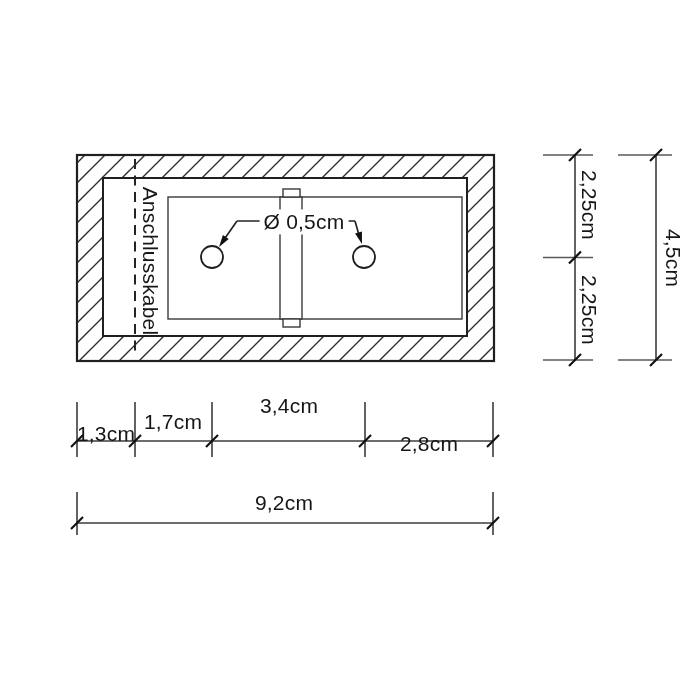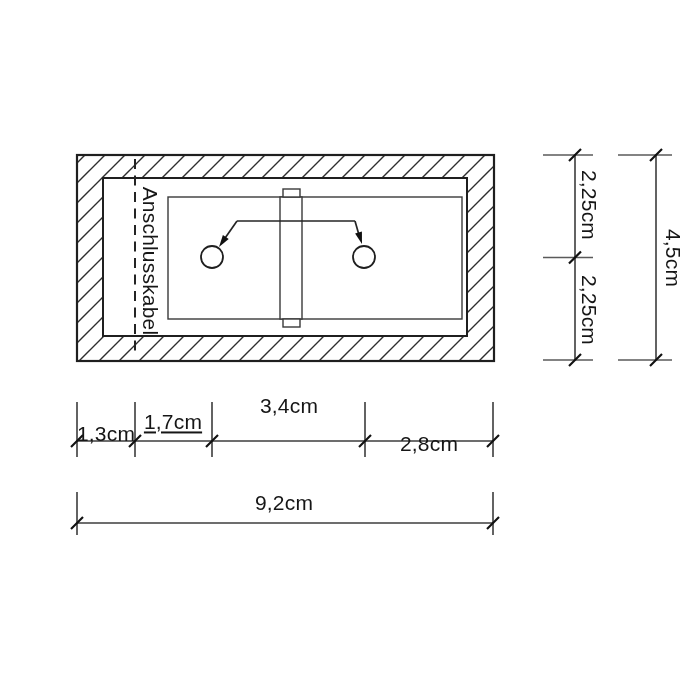--- a/index.html
+++ b/index.html
@@ -115,30 +115,31 @@
         <line x1="359" y1="447" x2="371" y2="435"></line>
         <line x1="487" y1="447" x2="499" y2="435"></line>
         <line x1="71" y1="529" x2="83" y2="517"></line>
         <line x1="487" y1="529" x2="499" y2="517"></line>
       </g>
     </g>
   </svg>
 
   <span class="lbl rot" style="left:150px; top:261px;">Anschlusskabel</span>
 
+  <span class="lbl masked" style="left:304px; top:222px;">Ø 0,5cm</span>
 
   <span class="lbl rot" style="left:589px; top:205px;">2,25cm</span>
 
   <span class="lbl rot" style="left:589px; top:310px;">2,25cm</span>
 
   <span class="lbl rot" style="left:673px; top:258px;">4,5cm</span>
 
   <span class="lbl" style="left:106px; top:434px;">1,3cm</span>
 
-  <span class="lbl" style="left:173px; top:422px;text-decoration:underline;">1,7cm</span>
+  <span class="lbl" style="left:173px; top:422px;">1,7cm</span>
 
   <span class="lbl" style="left:289px; top:406px;">3,4cm</span>
 
   <span class="lbl" style="left:429px; top:444px;">2,8cm</span>
 
   <span class="lbl" style="left:284px; top:503px;text-align:center;">9,2cm</span>
 
 </div>
 
 </body></html>

